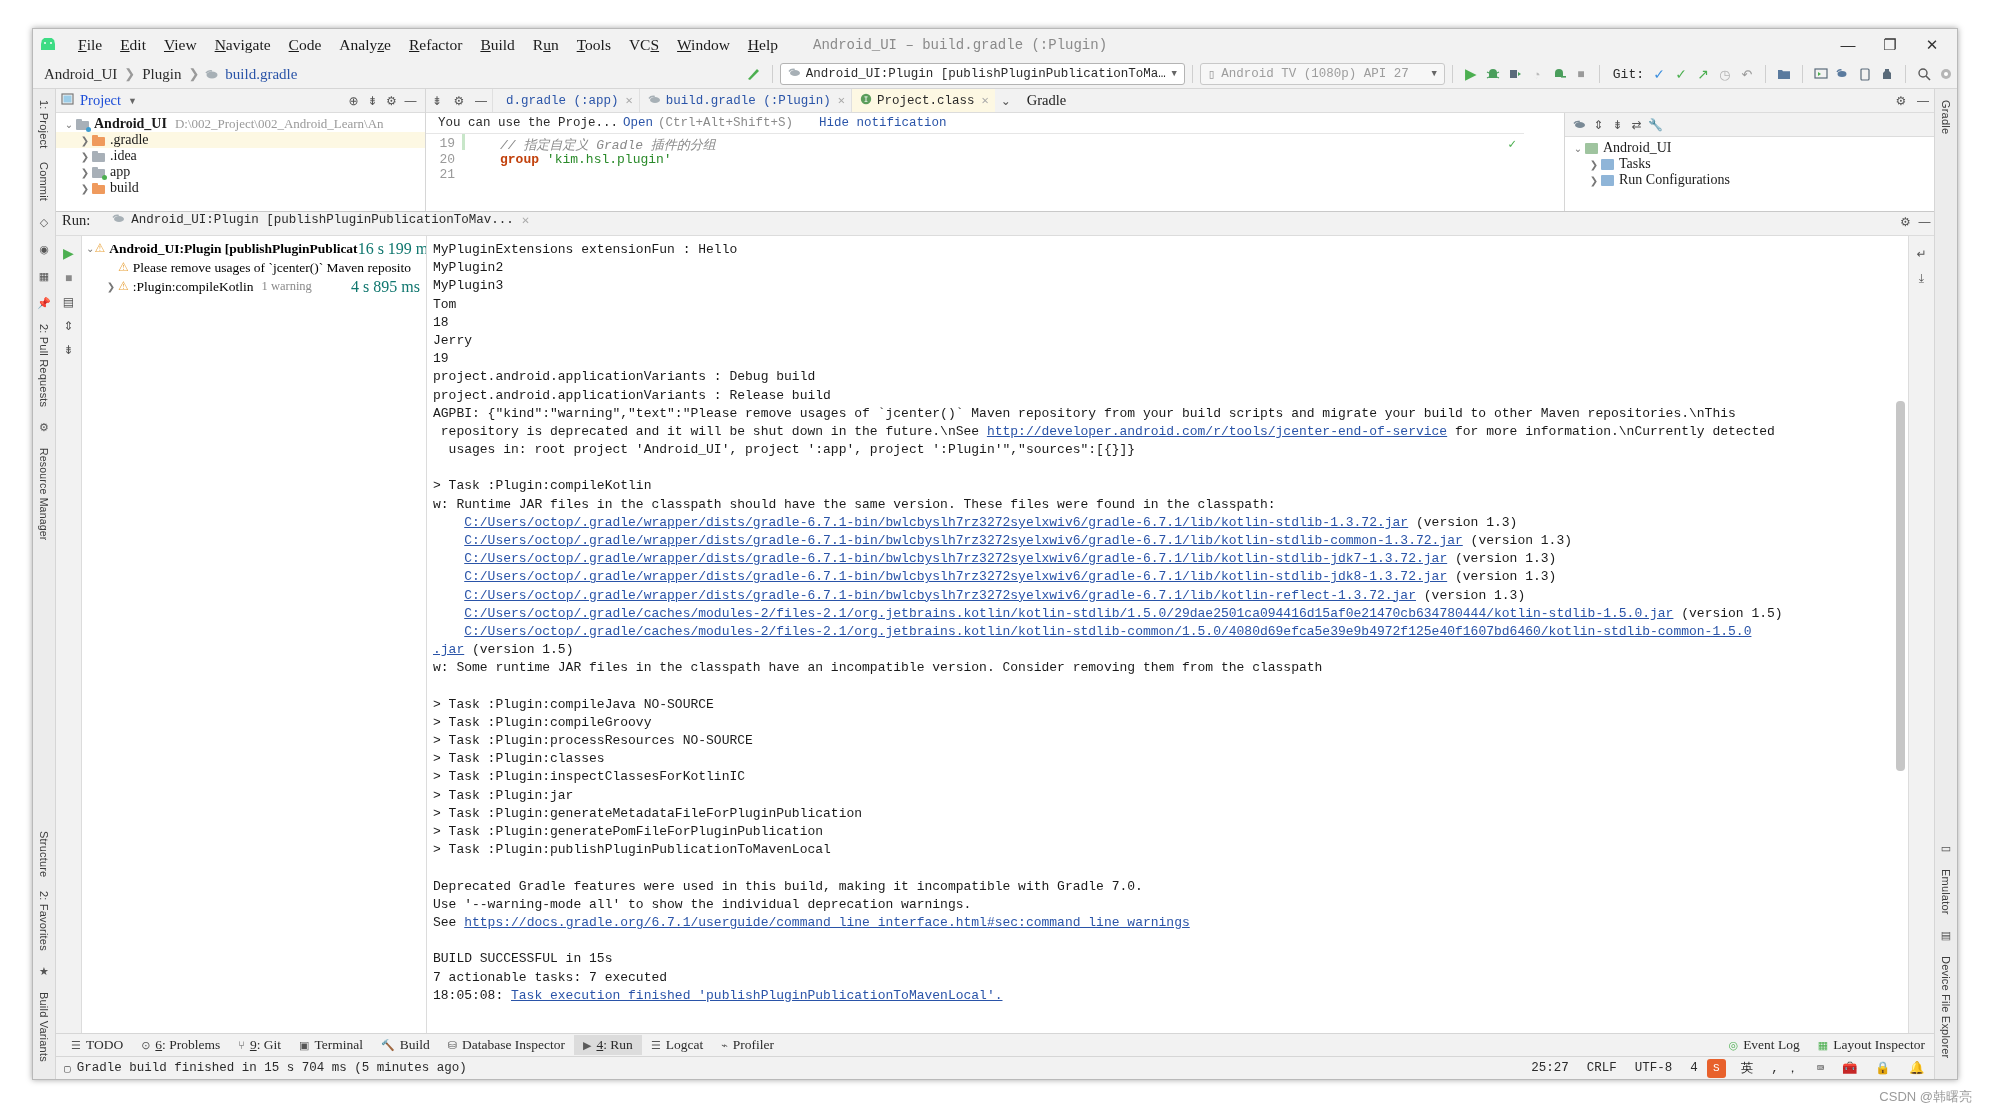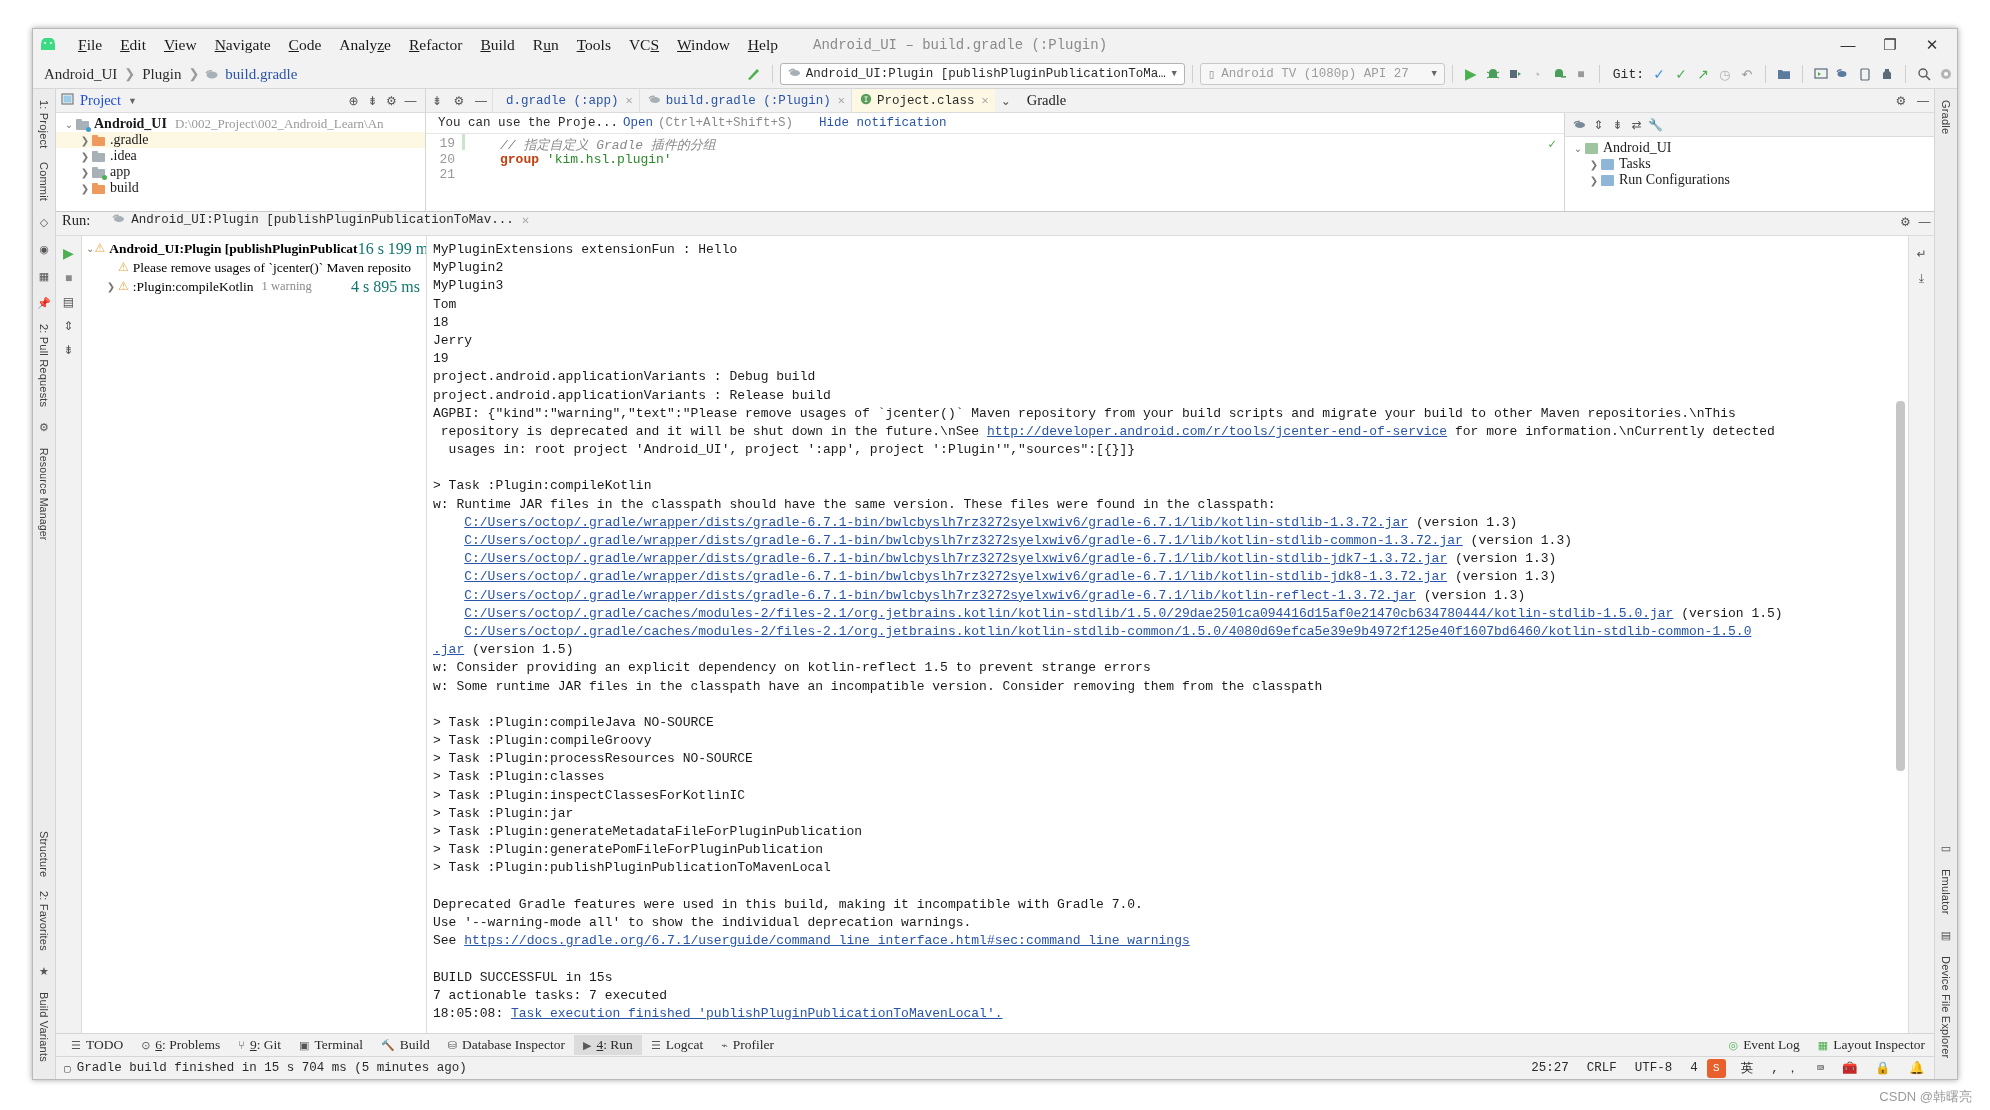--- a/index.html
+++ b/index.html
@@ -481,21 +481,21 @@
               </span>
               <span>Project.class</span>
               <span class="x">✕</span>
             </span>
             <span class="etoolbtn">⌄</span>
             <span class="gradle-head-lbl">Gradle</span>
             <span style="flex:1"></span>
             <span class="etoolbtn">⚙</span>
             <span class="etoolbtn">—</span>
           </div>
-          <div style="display:flex;flex:1;min-height:0;">
+          <div style="display:flex;flex:1;min-height:0;gap:40px;">
             <div style="flex:1;display:flex;flex-direction:column;min-width:0;position:relative;">
               <div class="notifbar">
                 <span>You can use the Proje...</span>
                 <span class="notif-link">Open</span>
                 <span class="notif-key">(Ctrl+Alt+Shift+S)</span>
                 <span class="notif-hide">Hide notification</span>
               </div>
               <div class="codearea">
                 <div class="gutter">
                   <div>19</div>
@@ -610,21 +610,20 @@
               <div class="ln">&gt; Task :Plugin:compileKotlin</div>
               <div class="ln">w: Runtime JAR files in the classpath should have the same version. These files were found in the classpath:</div>
               <div class="ln">    <span class="lnk">C:/Users/octop/.gradle/wrapper/dists/gradle-6.7.1-bin/bwlcbyslh7rz3272syelxwiv6/gradle-6.7.1/lib/kotlin-stdlib-1.3.72.jar</span> (version 1.3)</div>
               <div class="ln">    <span class="lnk">C:/Users/octop/.gradle/wrapper/dists/gradle-6.7.1-bin/bwlcbyslh7rz3272syelxwiv6/gradle-6.7.1/lib/kotlin-stdlib-common-1.3.72.jar</span> (version 1.3)</div>
               <div class="ln">    <span class="lnk">C:/Users/octop/.gradle/wrapper/dists/gradle-6.7.1-bin/bwlcbyslh7rz3272syelxwiv6/gradle-6.7.1/lib/kotlin-stdlib-jdk7-1.3.72.jar</span> (version 1.3)</div>
               <div class="ln">    <span class="lnk">C:/Users/octop/.gradle/wrapper/dists/gradle-6.7.1-bin/bwlcbyslh7rz3272syelxwiv6/gradle-6.7.1/lib/kotlin-stdlib-jdk8-1.3.72.jar</span> (version 1.3)</div>
               <div class="ln">    <span class="lnk">C:/Users/octop/.gradle/wrapper/dists/gradle-6.7.1-bin/bwlcbyslh7rz3272syelxwiv6/gradle-6.7.1/lib/kotlin-reflect-1.3.72.jar</span> (version 1.3)</div>
               <div class="ln">    <span class="lnk">C:/Users/octop/.gradle/caches/modules-2/files-2.1/org.jetbrains.kotlin/kotlin-stdlib/1.5.0/29dae2501ca094416d15af0e21470cb634780444/kotlin-stdlib-1.5.0.jar</span> (version 1.5)</div>
               <div class="ln">    <span class="lnk">C:/Users/octop/.gradle/caches/modules-2/files-2.1/org.jetbrains.kotlin/kotlin-stdlib-common/1.5.0/4080d69efca5e39e9b4972f125e40f1607bd6460/kotlin-stdlib-common-1.5.0</span></div>
               <div class="ln"><span class="lnk">.jar</span> (version 1.5)</div>
-              <div class="ln">w: Consider providing an explicit dependency on kotlin-reflect 1.5 to prevent strange errors</div>
               <div class="ln">w: Some runtime JAR files in the classpath have an incompatible version. Consider removing them from the classpath</div>
               <div class="ln"></div>
               <div class="ln">&gt; Task :Plugin:compileJava NO-SOURCE</div>
               <div class="ln">&gt; Task :Plugin:compileGroovy</div>
               <div class="ln">&gt; Task :Plugin:processResources NO-SOURCE</div>
               <div class="ln">&gt; Task :Plugin:classes</div>
               <div class="ln">&gt; Task :Plugin:inspectClassesForKotlinIC</div>
               <div class="ln">&gt; Task :Plugin:jar</div>
               <div class="ln">&gt; Task :Plugin:generateMetadataFileForPluginPublication</div>
               <div class="ln">&gt; Task :Plugin:generatePomFileForPluginPublication</div>

